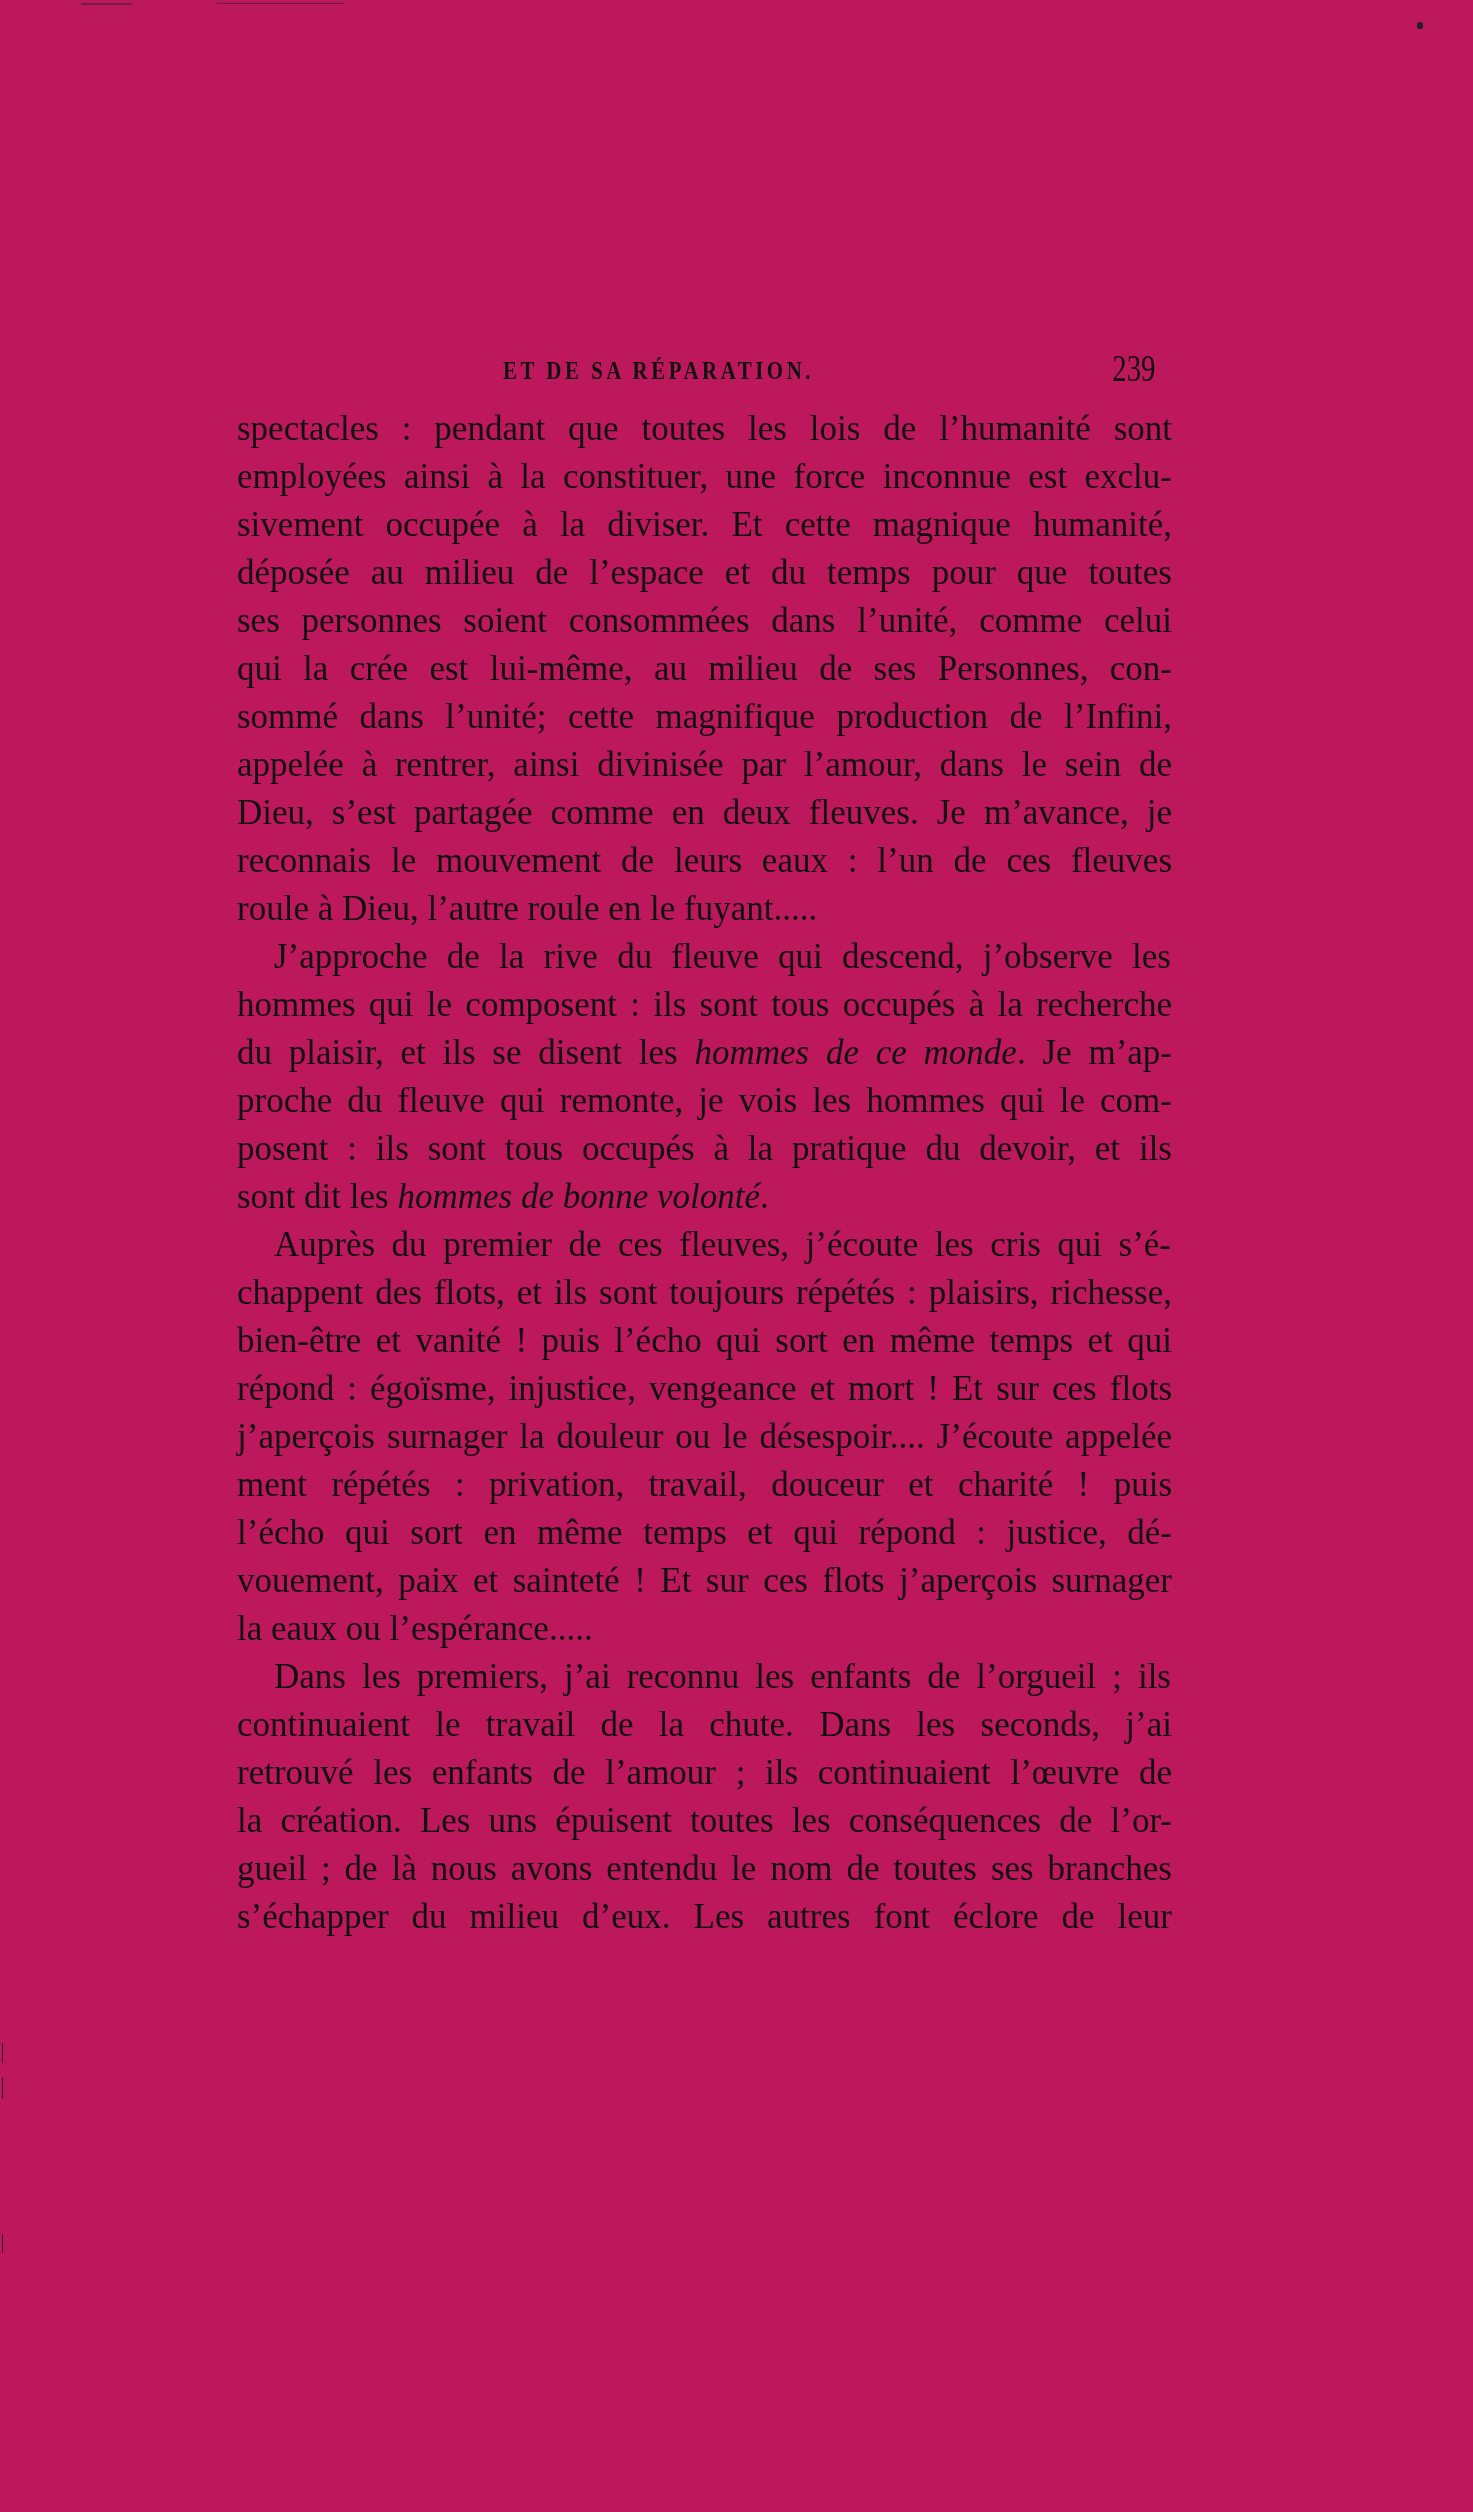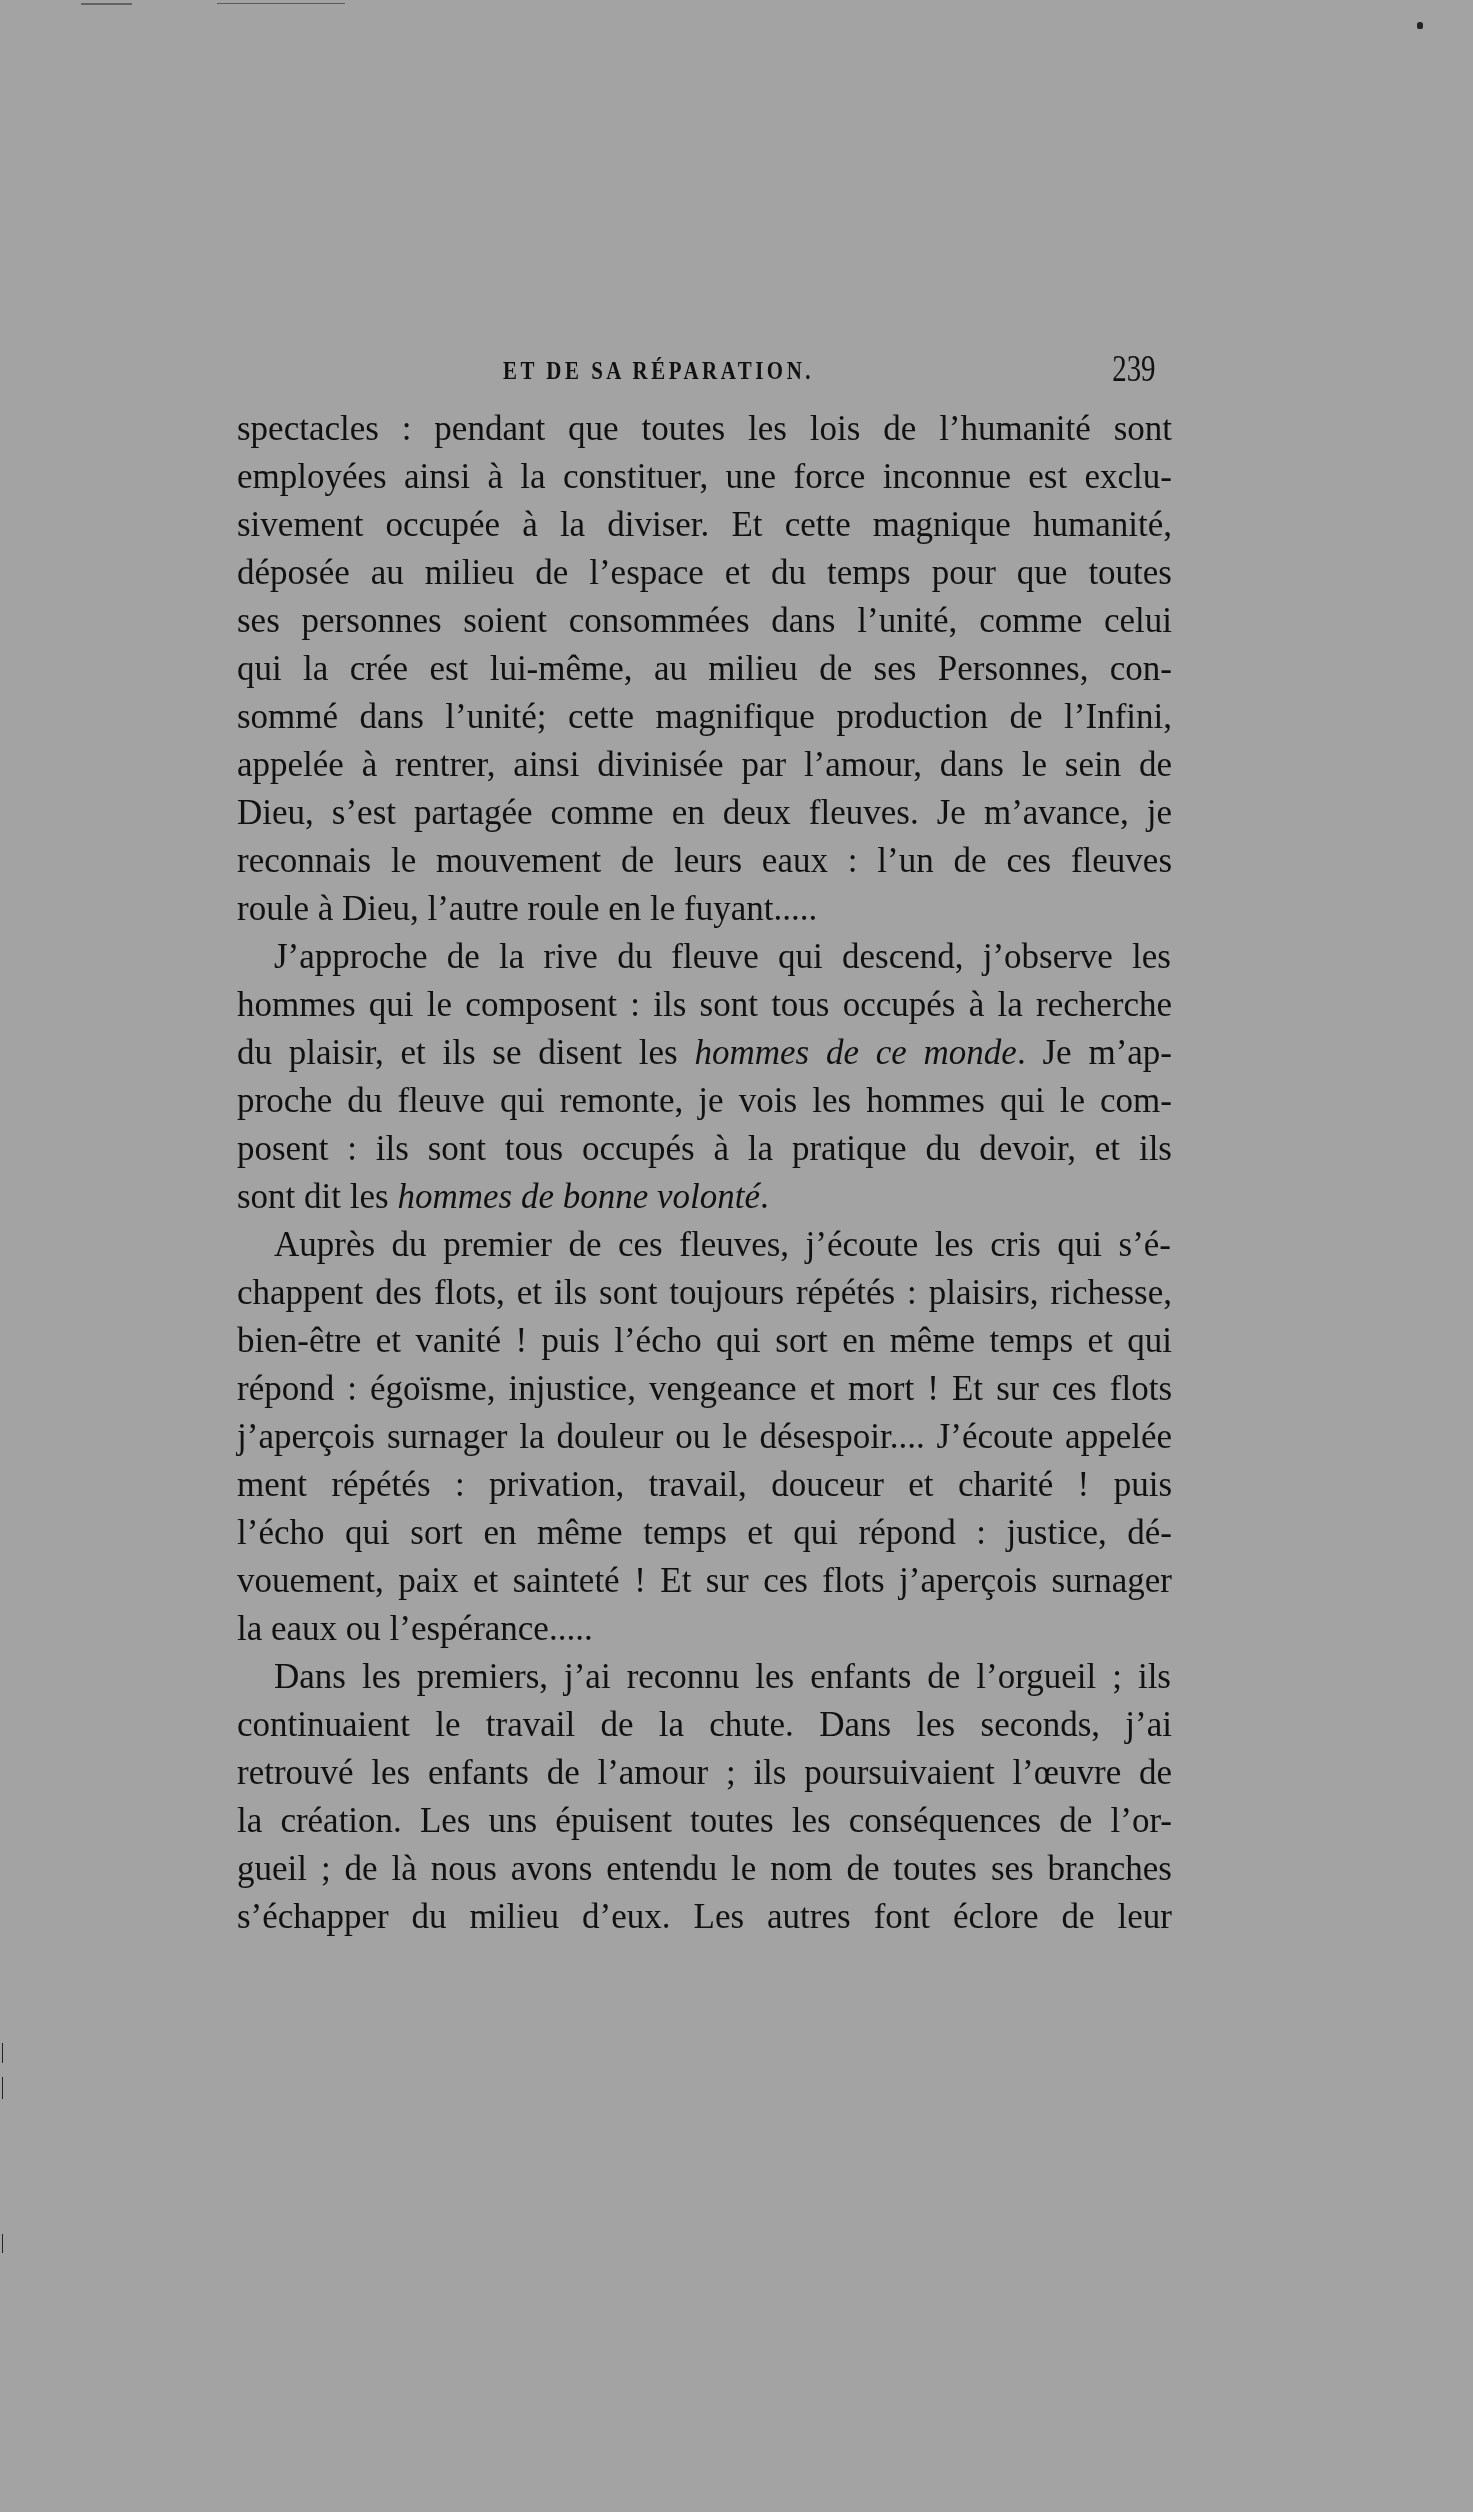--- a/index.html
+++ b/index.html
@@ -13,21 +13,21 @@
     position: relative;
     overflow: hidden;
     color: #111111;
     font-family: "Liberation Serif", "DejaVu Serif", serif;
   }
   .page {
     position: absolute;
     left: 0; top: 0;
     width: 1474px;
     height: 2512px;
-    background: #a3a3a3;
+    background: #be185d;
   }
   
   .running-head {
     position: absolute;
     top: 349px;
     left: 220px;
     width: 935px;
     height: 43px;
   }
   .running-title {
@@ -133,19 +133,19 @@
       <div class="line"><span class="inner"><span>chappent des flots, et ils sont toujours répétés : plaisirs, richesse,</span></span></div>
       <div class="line"><span class="inner"><span>bien-être et vanité ! puis l’écho qui sort en même temps et qui</span></span></div>
       <div class="line"><span class="inner"><span>répond : égoïsme, injustice, vengeance et mort ! Et sur ces flots</span></span></div>
       <div class="line"><span class="inner"><span>j’aperçois surnager la douleur ou le désespoir.... J’écoute appelée</span></span></div>
       <div class="line"><span class="inner"><span>ment répétés : privation, travail, douceur et charité ! puis</span></span></div>
       <div class="line"><span class="inner"><span>l’écho qui sort en même temps et qui répond : justice, dé-</span></span></div>
       <div class="line"><span class="inner"><span>vouement, paix et sainteté ! Et sur ces flots j’aperçois surnager</span></span></div>
       <div class="line last"><span class="inner"><span>la eaux ou l’espérance.....</span></span></div>
       <div class="line indent"><span class="inner"><span>Dans les premiers, j’ai reconnu les enfants de l’orgueil ; ils</span></span></div>
       <div class="line"><span class="inner"><span>continuaient le travail de la chute. Dans les seconds, j’ai</span></span></div>
-      <div class="line"><span class="inner"><span>retrouvé les enfants de l’amour ; ils poursuivaient l’œuvre de</span></span></div>
+      <div class="line"><span class="inner"><span>retrouvé les enfants de l’amour ; ils continuaient l’œuvre de</span></span></div>
       <div class="line"><span class="inner"><span>la création. Les uns épuisent toutes les conséquences de l’or-</span></span></div>
       <div class="line"><span class="inner"><span>gueil ; de là nous avons entendu le nom de toutes ses branches</span></span></div>
       <div class="line"><span class="inner"><span>s’échapper du milieu d’eux. Les autres font éclore de leur</span></span></div>
     </main>
 </div>
 
 
 </body></html>

